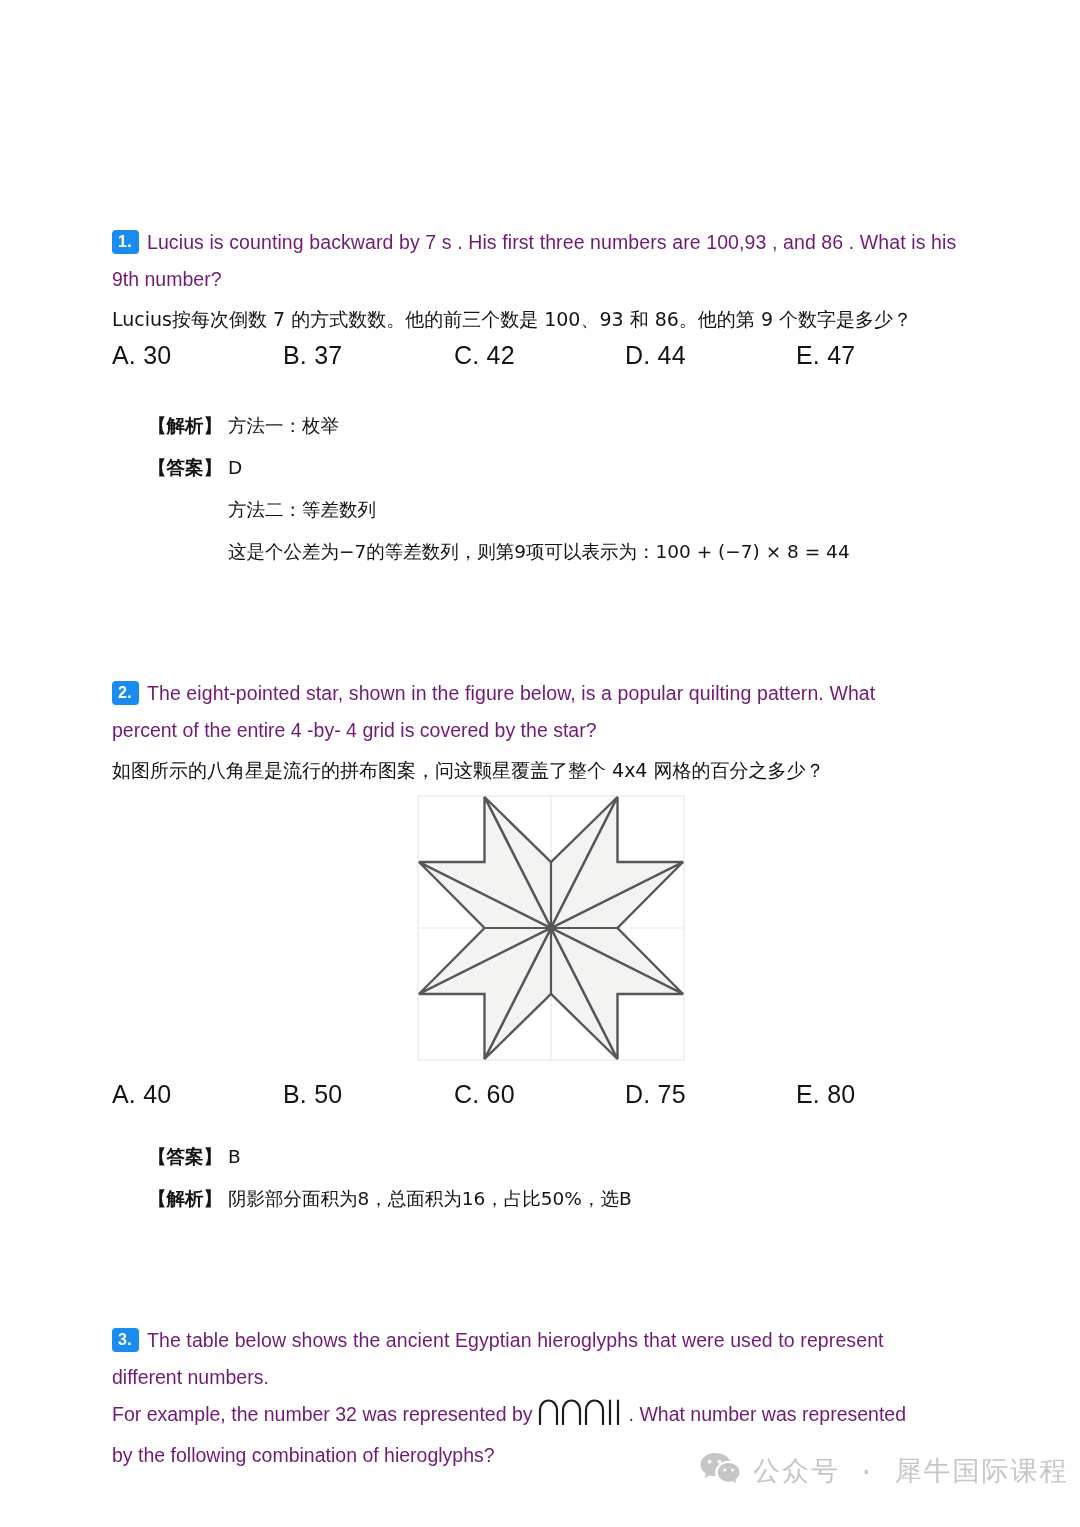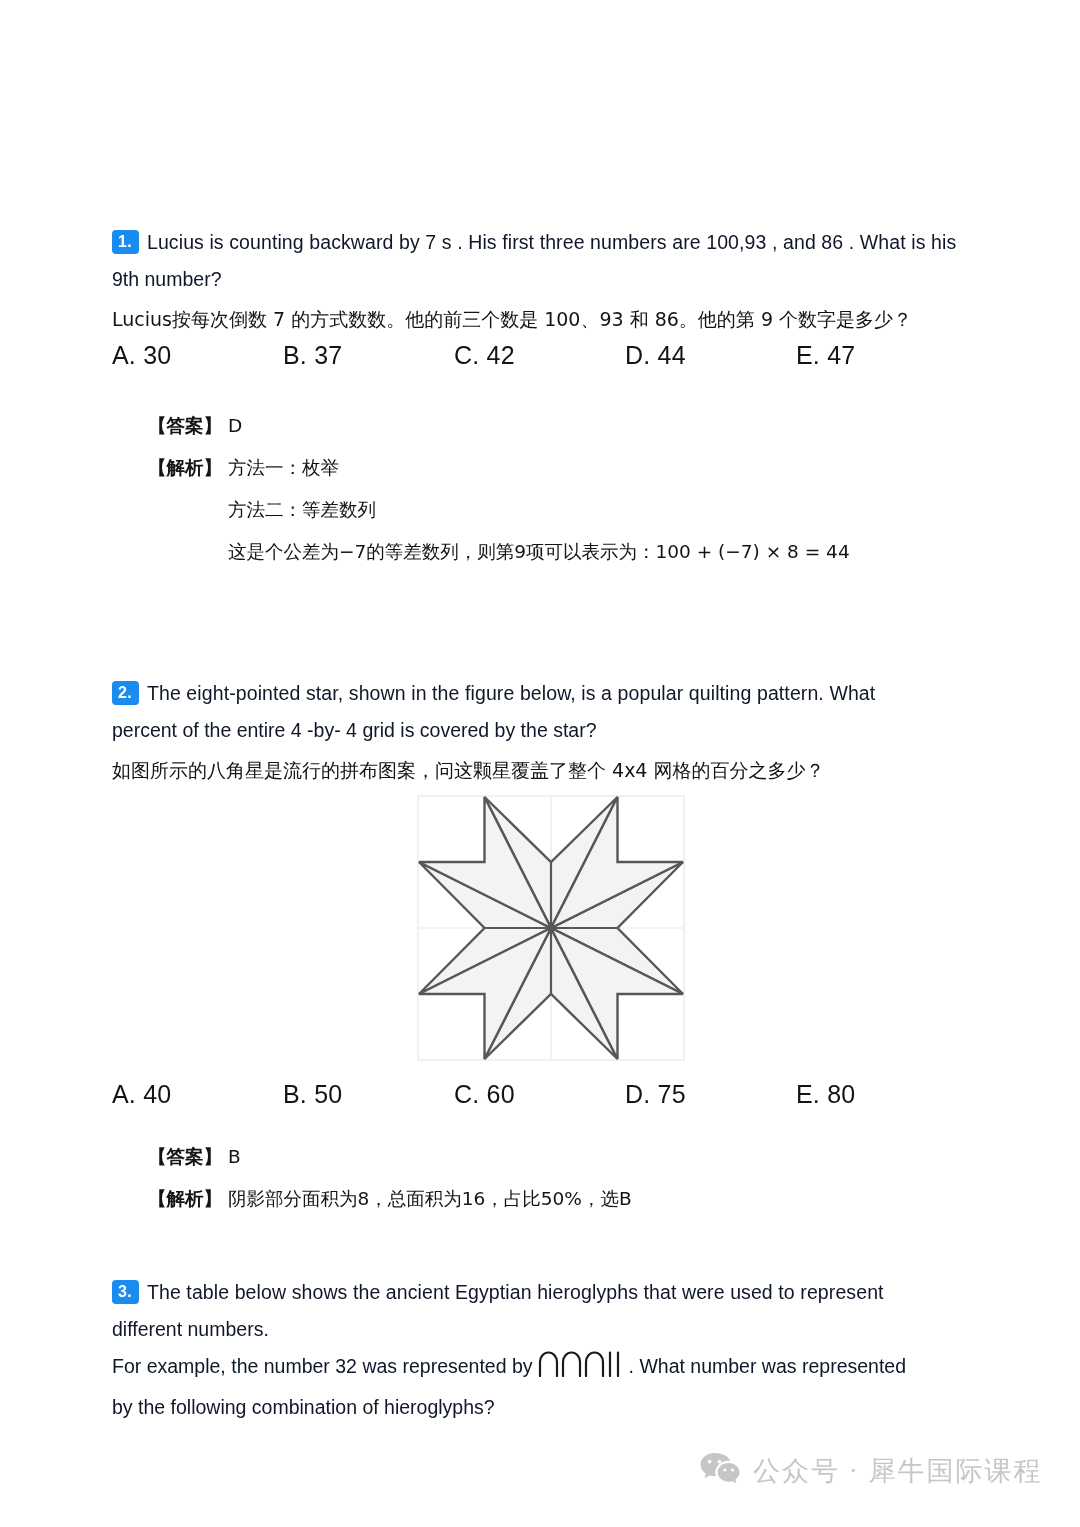--- a/index.html
+++ b/index.html
@@ -62,21 +62,21 @@
     border-radius: 4px;
     padding: 1px 7px 2px 6px;
     margin-right: 8px;
     vertical-align: 2px;
     letter-spacing: 0.3px;
   }
 
   .q-en {
     font-size: 19.5px;
     line-height: 36.5px;
-    color: #0f172a;
+    color: #701a75;
   }
 
   .q-cn {
     font-size: 19px;
     line-height: 36px;
     color: #141414;
     font-family: "DejaVu Sans", "Liberation Sans", sans-serif;
     margin-top: 3px;
   }
 
@@ -142,21 +142,21 @@
     top: 1452px;
     display: flex;
     align-items: center;
     gap: 13px;
     color: #c6c6c6;
   }
   .wm-text {
     font-size: 27px;
     letter-spacing: 2px;
     color: #c6c6c6;
-    font-family: Liberation Serif, serif;
+    font-family: Liberation Mono, monospace;
     white-space: nowrap;
   }
 </style>
 </head>
 <body>
 
 <div class="page">
 
 
   <div class="question" style="top:224px;">
@@ -170,24 +170,24 @@
   <div class="question options" style="top:341px;">
     <span class="opt">A. 30</span>
     <span class="opt">B. 37</span>
     <span class="opt">C. 42</span>
     <span class="opt">D. 44</span>
     <span class="opt">E. 47</span>
   </div>
 
   <div class="question solution" style="top:405px; left:148px;">
     <div class="sol-row">
+      <span class="sol-label">【解析】</span><span class="sol-body">方法一：枚举</span>
+    </div>
+    <div class="sol-row">
       <span class="sol-label">【答案】</span><span class="sol-body">D</span>
-    </div>
-    <div class="sol-row">
-      <span class="sol-label">【解析】</span><span class="sol-body">方法一：枚举</span>
     </div>
     <div class="sol-row sol-indent">方法二：等差数列</div>
     <div class="sol-row sol-indent">这是个公差为−7的等差数列，则第9项可以表示为：100 + (−7) × 8 = 44</div>
   </div>
 
   <div class="question" style="top:675px;">
     <div class="qline">
       <span class="qnum">2.</span><span class="q-en">The eight-pointed star, shown in the figure below, is a popular quilting pattern. What</span>
     </div>
     <div class="q-en" style="line-height:37px;">percent of the entire 4 -by- 4 grid is covered by the star?</div>
@@ -243,21 +243,21 @@
 
   <div class="question solution" style="top:1136px; left:148px;">
     <div class="sol-row">
       <span class="sol-label">【答案】</span><span class="sol-body">B</span>
     </div>
     <div class="sol-row">
       <span class="sol-label">【解析】</span><span class="sol-body">阴影部分面积为8，总面积为16，占比50%，选B</span>
     </div>
   </div>
 
-  <div class="question" style="top:1274px;">
+  <div class="question" style="top:1322px;">
     <div class="qline">
       <span class="qnum">3.</span><span class="q-en">The table below shows the ancient Egyptian hieroglyphs that were used to represent</span>
     </div>
     <div class="q-en" style="line-height:37px;">different numbers.</div>
     <div class="q-en" style="line-height:37px;">
       <span>For example, the number 32 was represented by</span><span class="glyphs"><svg width="86" height="26" viewBox="0 0 86 26">
             <g stroke="#1a1a1a" stroke-width="2.2" fill="none" stroke-linecap="round">
               <path d="M2,25 L2,11 A8.5,9.5 0 0 1 19,11 L19,25"></path>
               <path d="M25,25 L25,11 A8.5,9.5 0 0 1 42,11 L42,25"></path>
               <path d="M48,25 L48,11 A8.5,9.5 0 0 1 65,11 L65,25"></path>

